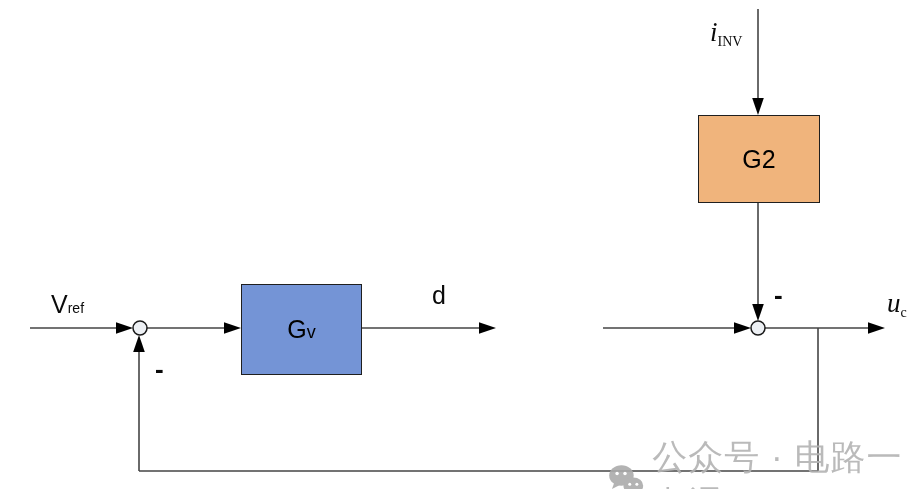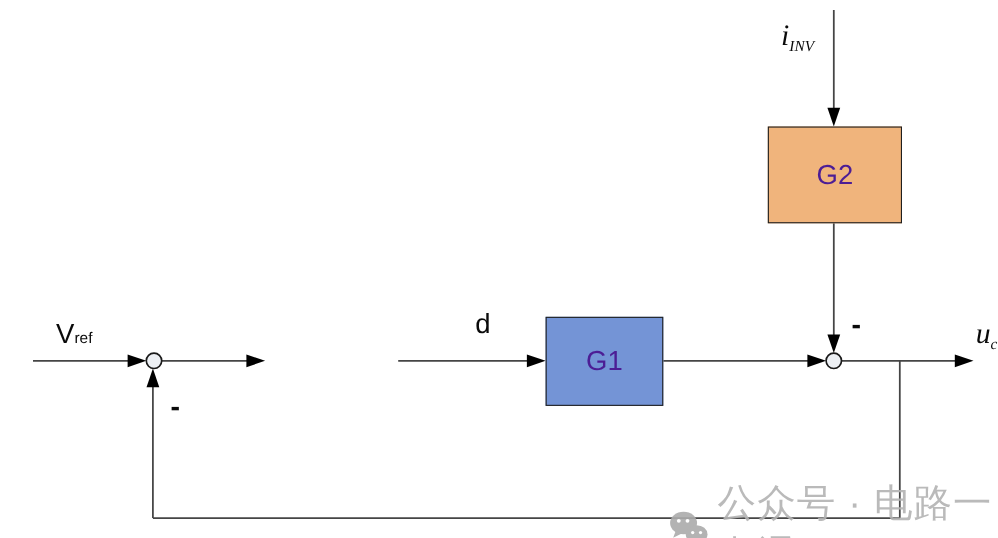--- a/index.html
+++ b/index.html
@@ -14,32 +14,32 @@
   .stage svg.wires { position: absolute; left: 0; top: 0; z-index: 1; }
 
   .block {
     position: absolute;
     z-index: 2;
     display: flex;
     align-items: center;
     justify-content: center;
     border: 1.5px solid #1f1f1f;
     font-size: 25px;
-    color: #4c1d95;
+    color: #000000;
     box-sizing: border-box;
     text-align: right;
   }
   .block.blue   { background: #7494d6; }
   .block.orange { background: #f0b47c; }
 
   .lbl { position: absolute; z-index: 2; color: #0a0a0a; white-space: nowrap; }
   .sans-big  { font-size: 25px; }
   .sub-sans  { font-size: 14px; }
   .serif-var { font-family: "Liberation Serif", serif; font-style: italic; font-size: 27px; }
-  .serif-sub { font-family: "Liberation Serif", serif; font-style: italic; font-size: 14px; vertical-align: -0.38em; }
+  .serif-sub { font-family: "Liberation Serif", serif; font-size: 14px; vertical-align: -0.38em; }
   .minus     { font-size: 26px; font-weight: bold; line-height: 1; }
   .blk-sub   { font-size: 18px; }
 
   .watermark {
     position: absolute;
     z-index: 3;
     left: 608px;
     top: 434px;
     display: flex;
     align-items: center;
@@ -79,24 +79,24 @@
     <polygon points="751,328 734,322.2 734,333.8" fill="#000"></polygon>
     <polygon points="885,328 868,322.2 868,333.8" fill="#000"></polygon>
     <polygon points="758,115 752.2,98 763.8,98" fill="#000"></polygon>
     <polygon points="758,321 752.2,304 763.8,304" fill="#000"></polygon>
     <polygon points="139,335 133.2,352 144.8,352" fill="#000"></polygon>
 
     <circle cx="140" cy="328" r="7" fill="#edf0f4" stroke="#1a1a1a" stroke-width="1.5"></circle>
     <circle cx="758" cy="328" r="7" fill="#edf0f4" stroke="#1a1a1a" stroke-width="1.5"></circle>
   </svg>
 
+  <div class="block blue" style="left:241px; top:284px; width:121px; height:91px;">
+    <span><span>G</span><span class="blk-sub">v</span></span>
+  </div>
 
-  <div class="block blue" style="left:496px; top:288px; width:107px; height:81px;">
-    <span>G1</span>
-  </div>
 
   <div class="block orange" style="left:698px; top:115px; width:122px; height:88px;">
     <span>G2</span>
   </div>
 
   <div class="lbl" style="left:51px; top:290px;">
     <span class="sans-big">V</span><span class="sub-sans">ref</span>
   </div>
 
   <div class="lbl sans-big" style="left:432px; top:281px;">d</div>

